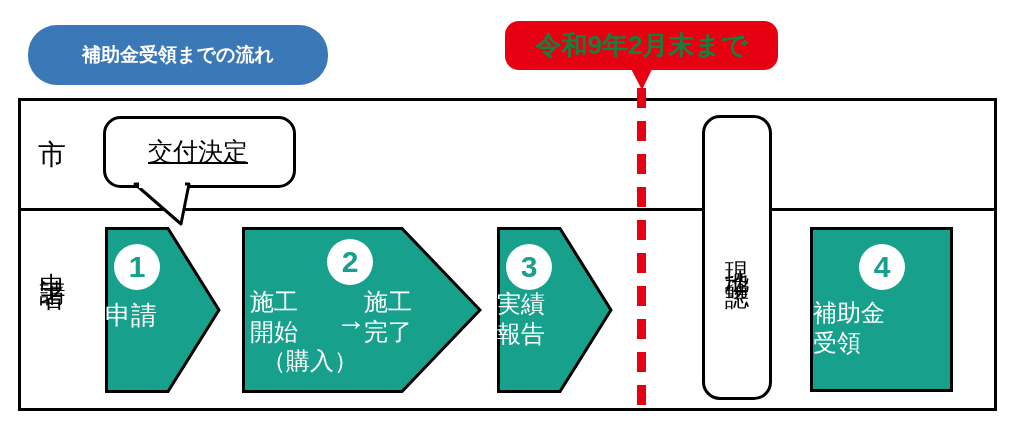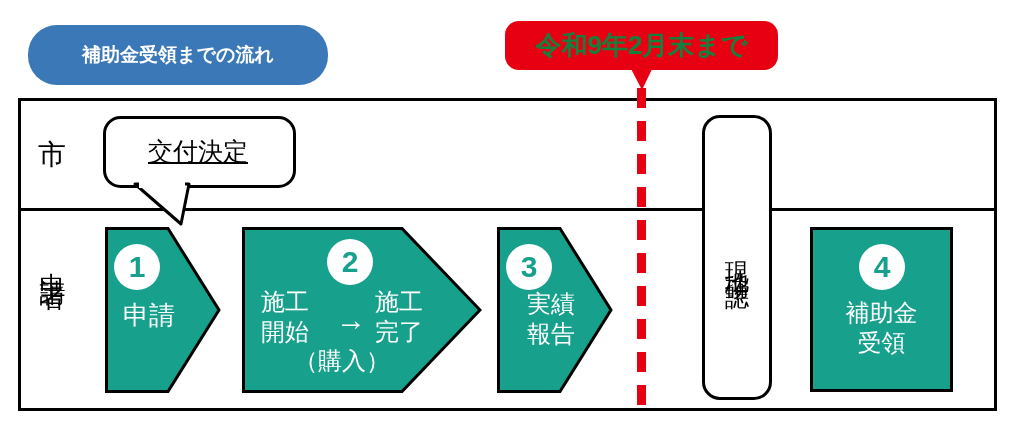--- a/index.html
+++ b/index.html
@@ -100,21 +100,20 @@
     border-radius: 50%;
     background: #ffffff;
     color: #17a08c;
     font-size: 30px;
     font-weight: bold;
     display: flex; align-items: center; justify-content: center;
   }
   .step-label {
     position: absolute;
     color: #ffffff;
-    text-align: center;
     white-space: pre-line;
     line-height: 1.25;
   }
   .step1 { left: 105px; top: 227px; width: 116px; height: 166px; }
   .step2 { left: 242px; top: 227px; width: 240px; height: 166px; }
   .step3 { left: 497px; top: 227px; width: 116px; height: 166px; }
   .step4 {
     left: 810px; top: 227px; width: 143px; height: 165px;
     background: #17a08c;
     border: 3px solid #000000;
@@ -186,21 +185,21 @@
     <div class="step-label" style="left:122px; top:60px; width:70px; font-size:24px;">施工
 完了</div>
     <div class="step-label" style="left:20px; top:119px; width:160px; font-size:24px;">（購入）</div>
   </div>
 
   <div class="abs step step3">
     <svg width="116" height="166" viewBox="0 0 116 166">
       <polygon points="1.5,1.5 63,1.5 114,83 63,164.5 1.5,164.5" fill="#17a08c" stroke="#000000" stroke-width="3" stroke-linejoin="miter"></polygon>
     </svg>
     <div class="num-circle" style="left:9px; top:17px;">3</div>
-    <div class="step-label" style="left:0; top:62px; width:88px; font-size:24px;padding-left:20px;">実績
+    <div class="step-label" style="left:0; top:62px; width:88px; font-size:24px;">実績
 報告</div>
   </div>
 
   <div class="abs site-check">
     <span class="site-check-label">現地確認</span>
   </div>
 
   <div class="abs step step4">
     <div class="num-circle" style="left:46px; top:14px;">4</div>
     <div class="step-label" style="left:0; top:68px; width:137px; font-size:24px;">補助金

